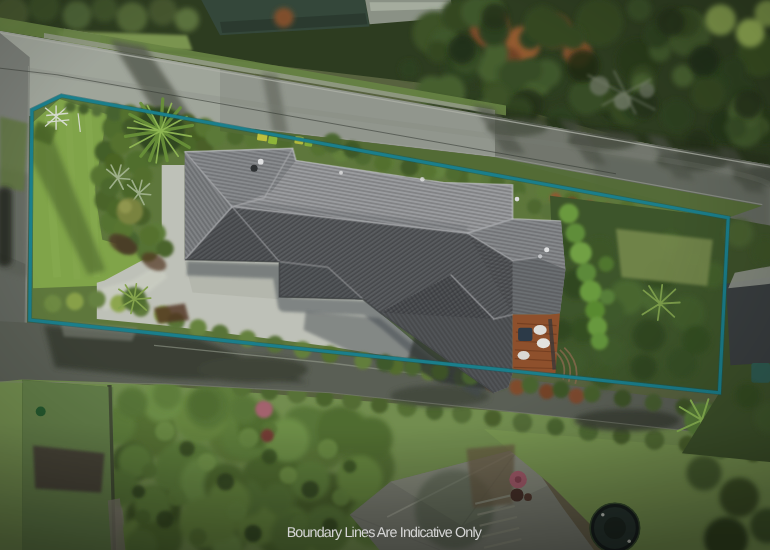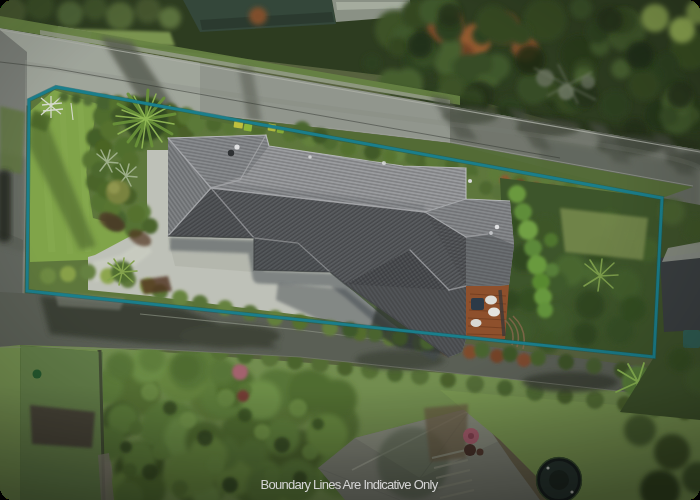--- a/index.html
+++ b/index.html
@@ -1,16 +1,16 @@
 <!DOCTYPE html>
 <html><head>
 <meta charset="utf-8">
 <style>
   html,body{margin:0;padding:0;background:#3c4a2e;}
-  #scene{width:700px;height:500px;position:relative;overflow:hidden;font-family:"Liberation Sans",sans-serif;border-radius:14px;}
+  #scene{width:700px;height:500px;position:relative;overflow:hidden;font-family:"Liberation Sans",sans-serif;}
   #scene svg{filter:saturate(0.88);}
 </style>
 </head>
 <body>
 
 <div id="scene">
 <svg width="700" height="500" viewBox="0 0 700 500" xmlns="http://www.w3.org/2000/svg">
 <defs>
   <filter id="blur1" x="-20%" y="-20%" width="140%" height="140%">
           <feGaussianBlur stdDeviation="1.6"></feGaussianBlur>

